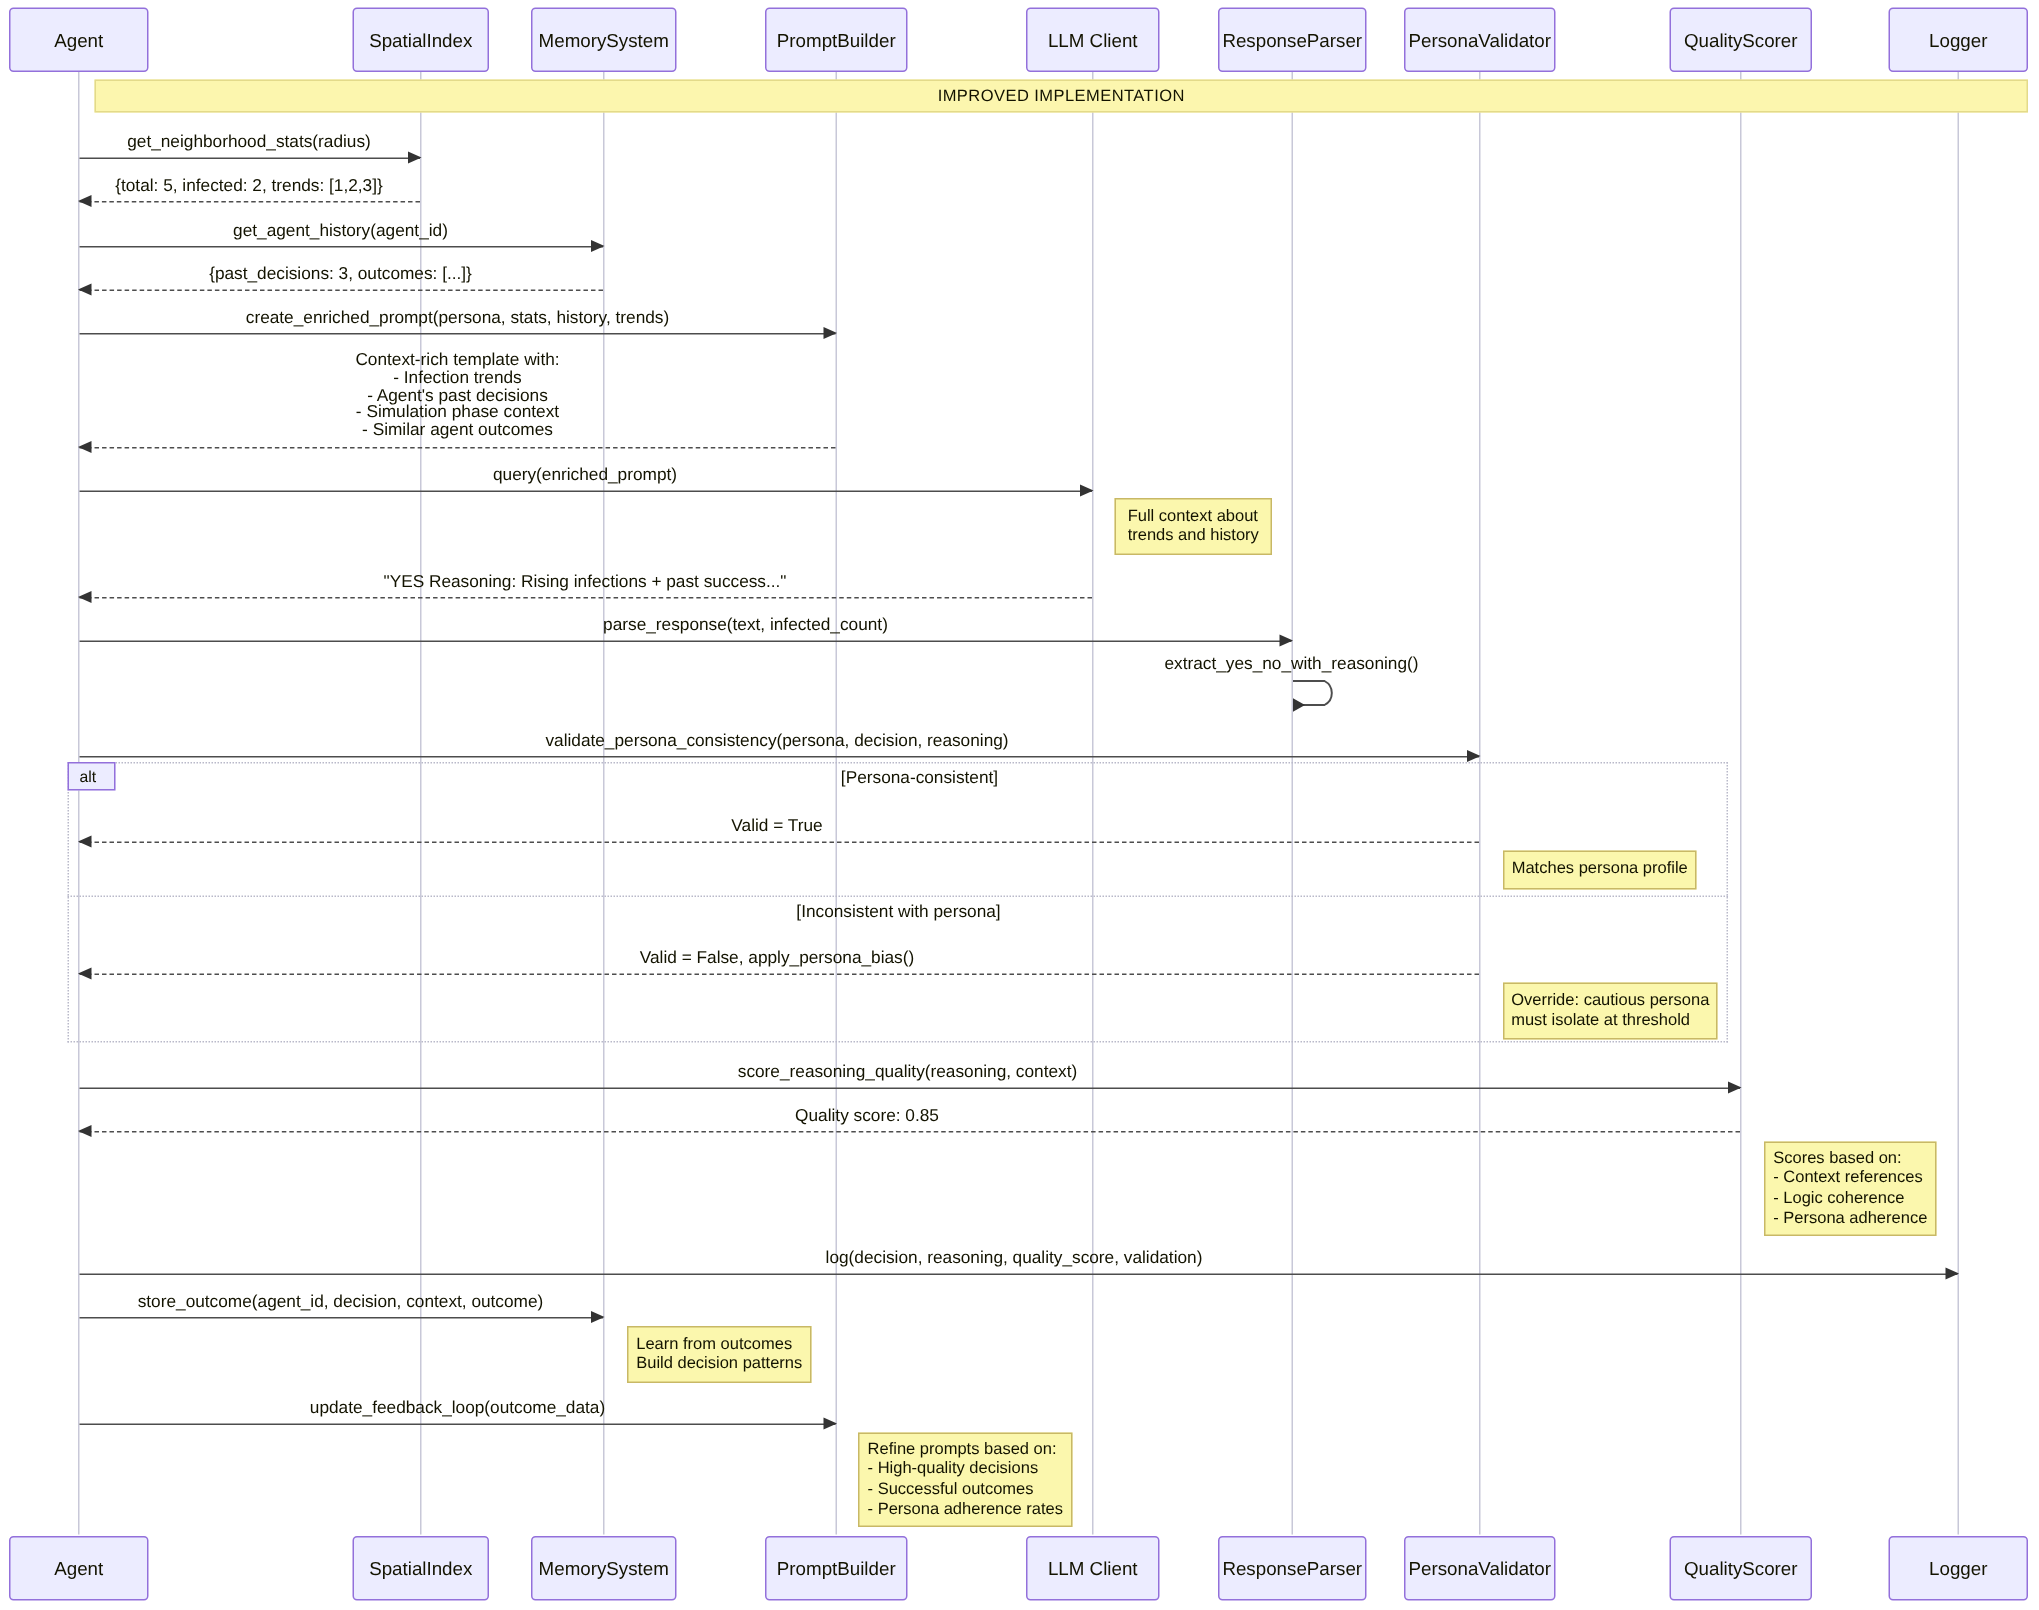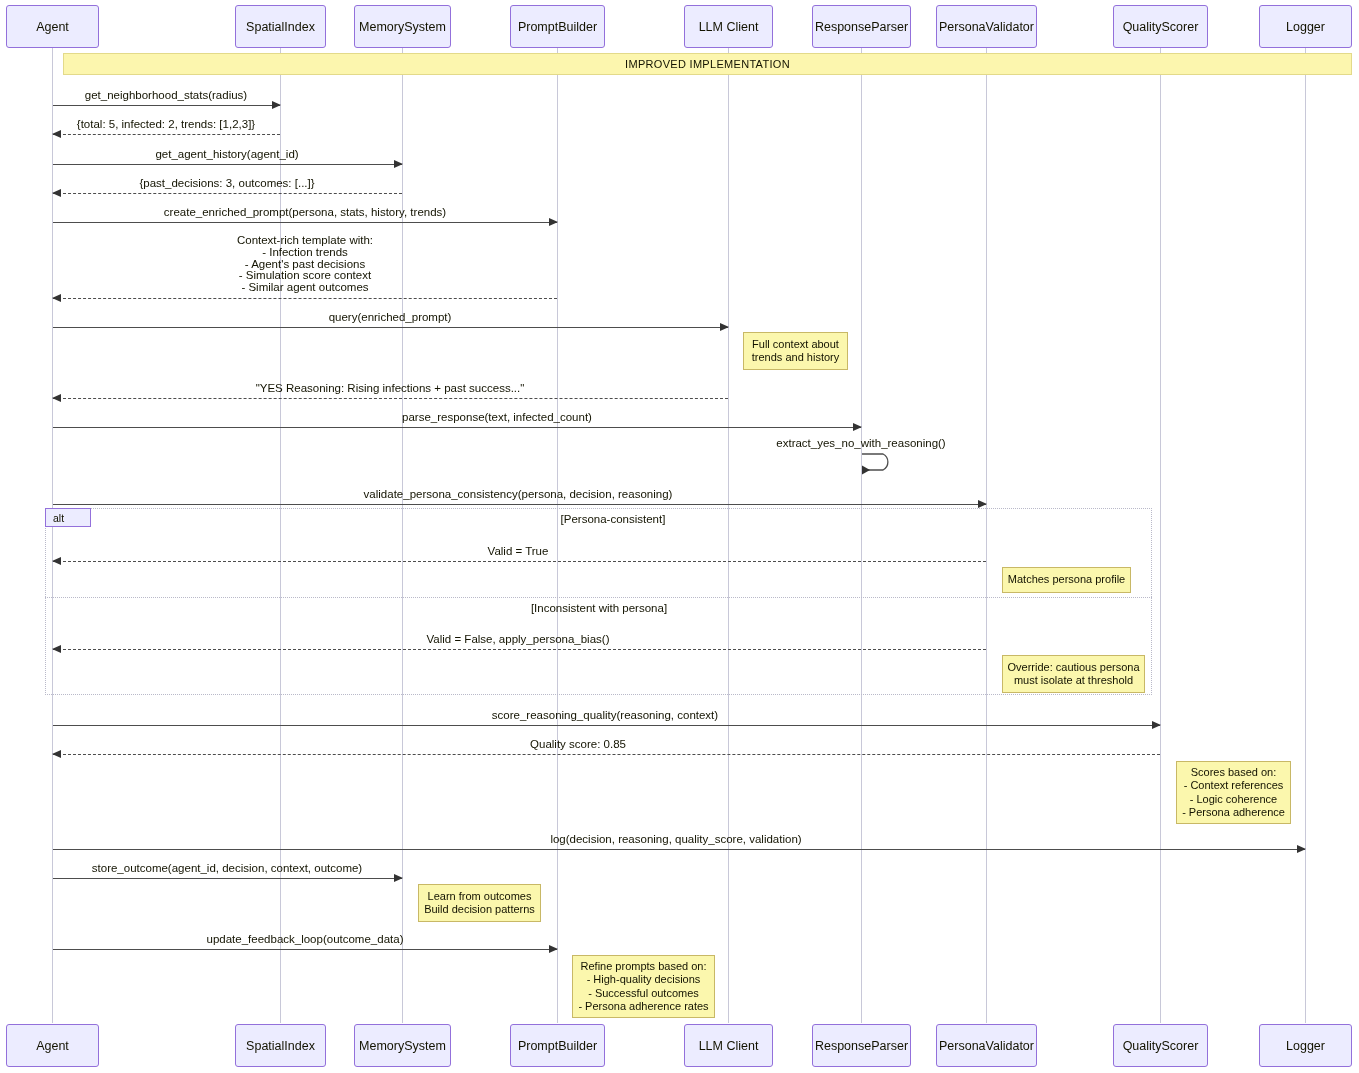--- a/index.html
+++ b/index.html
@@ -77,21 +77,21 @@
   .selfcall{position:absolute;}
   .selfcall svg{display:block;overflow:visible;}
 
   
   .note{
     position:absolute;
     box-sizing:border-box;
     background:#FBF7AD;
     border:1px solid #C8B866;
     display:flex;align-items:center;justify-content:center;
-    text-align:center;
+    text-align:left;
     font-size:11px;color:#131300;
     line-height:13.2px;
     white-space:pre;
     padding:3px 8px;
   }
 
   
   .fragment{
     position:absolute;
     box-sizing:border-box;
@@ -188,21 +188,21 @@
     </div>
   <div class="participant" style="left:1259px;top:1024px; width:93px;">
       <span>Logger</span>
     </div>
 
   <div class="banner" style="left:35px; top:53px; width:1289px; height:22px;">
     <span>IMPROVED IMPLEMENTATION</span>
   </div>
 
   <div class="fragment" style="left:45px; top:508px; width:1107px; height:187px;"></div>
-  <div class="fragment-tab" style="left:45px; top:508px; width:46px; height:19px;">
+  <div class="fragment-tab" style="left:45px; top:508px; width:32px; height:19px;">
     <span>alt</span>
   </div>
   <div class="fragment-divider" style="left:45px; top:597px; width:1107px;"></div>
   <div class="fragment-cond" style="left:613px; top:513px;">[Persona-consistent]</div>
   <div class="fragment-cond" style="left:599px; top:602px;">[Inconsistent with persona]</div>
 
   <div class="msg" style="left:53px; top:105px; width:227px;">
     <div class="line"></div>
     <div class="arrowhead right"></div>
   </div>
@@ -232,21 +232,21 @@
   </div>
   <div class="msg-label" style="left:305px; top:222px;">create_enriched_prompt(persona, stats, history, trends)</div>
 
   <div class="msg dashed" style="left:53px; top:298px; width:504px;">
     <div class="line"></div>
     <div class="arrowhead left"></div>
   </div>
   <div class="msg-label multi" style="left:305px; top:298px;">Context-rich template with:
 - Infection trends
 - Agent's past decisions
-- Simulation score context
+- Simulation phase context
 - Similar agent outcomes</div>
 
   <div class="msg" style="left:53px; top:327px; width:675px;">
     <div class="line"></div>
     <div class="arrowhead right"></div>
   </div>
   <div class="msg-label" style="left:390px; top:327px;">query(enriched_prompt)</div>
 
   <div class="note" style="left:743px; top:332px; width:105px; height:38px;">Full context about
 trends and history</div>

